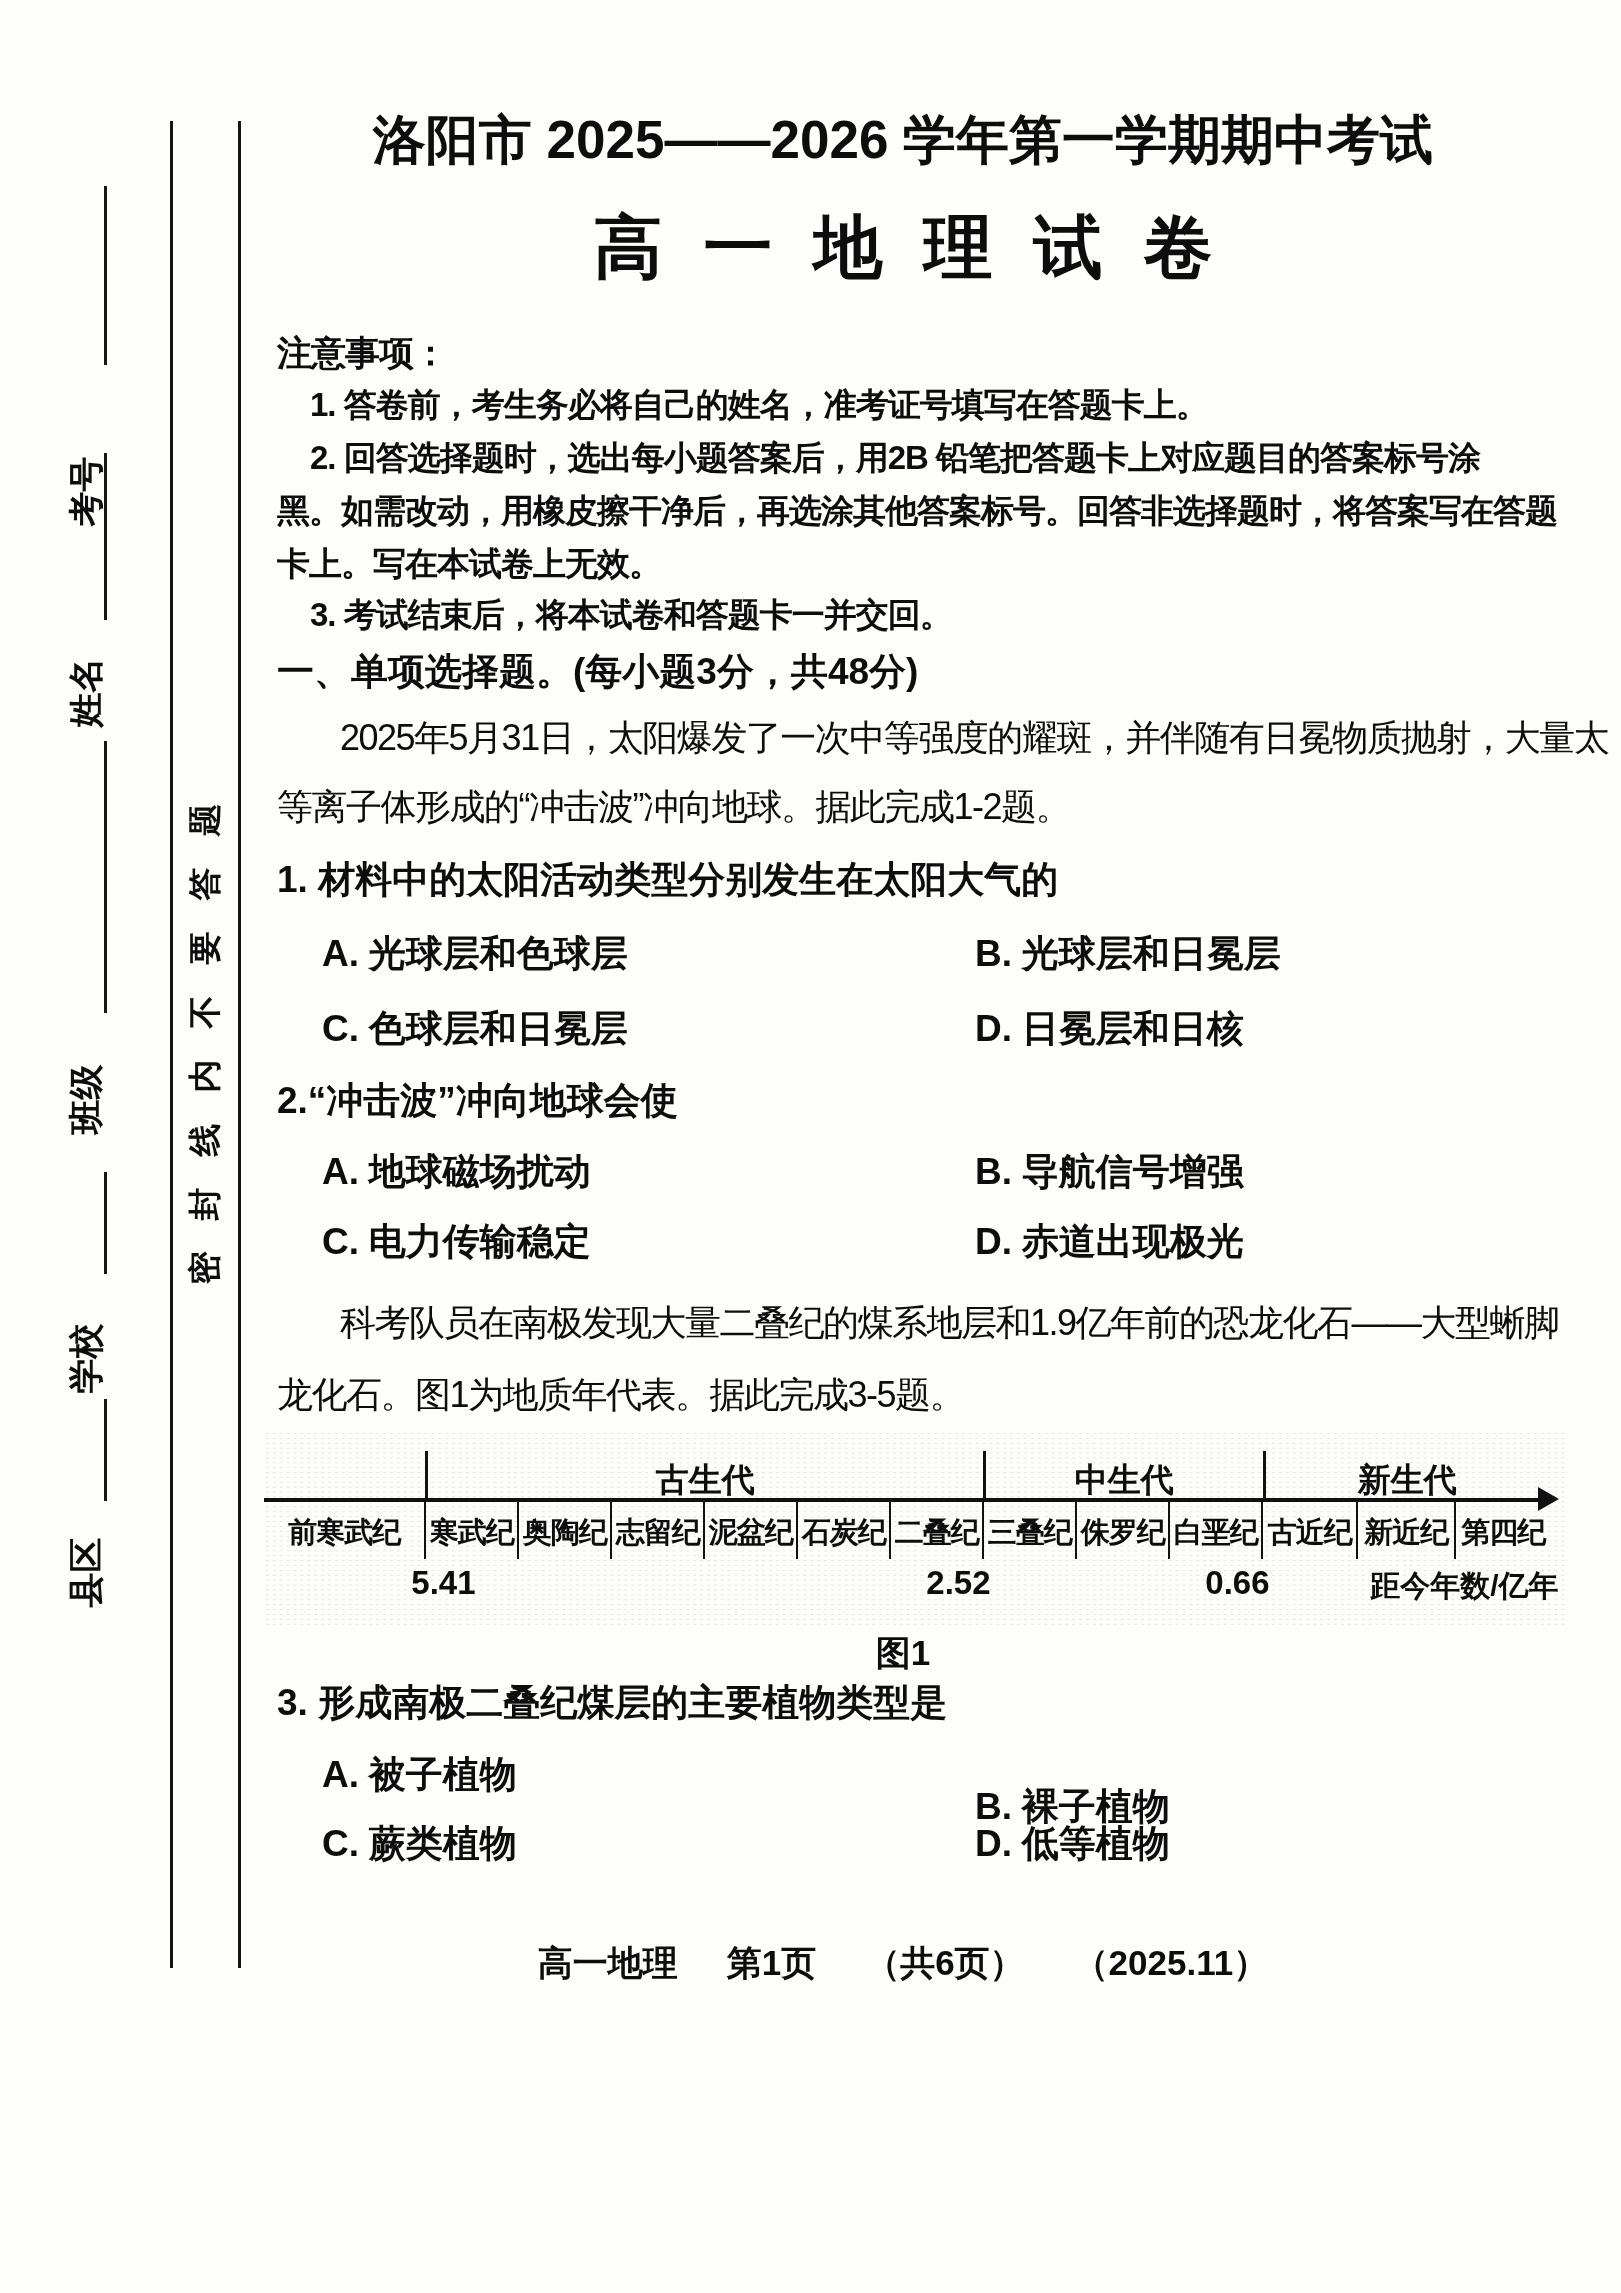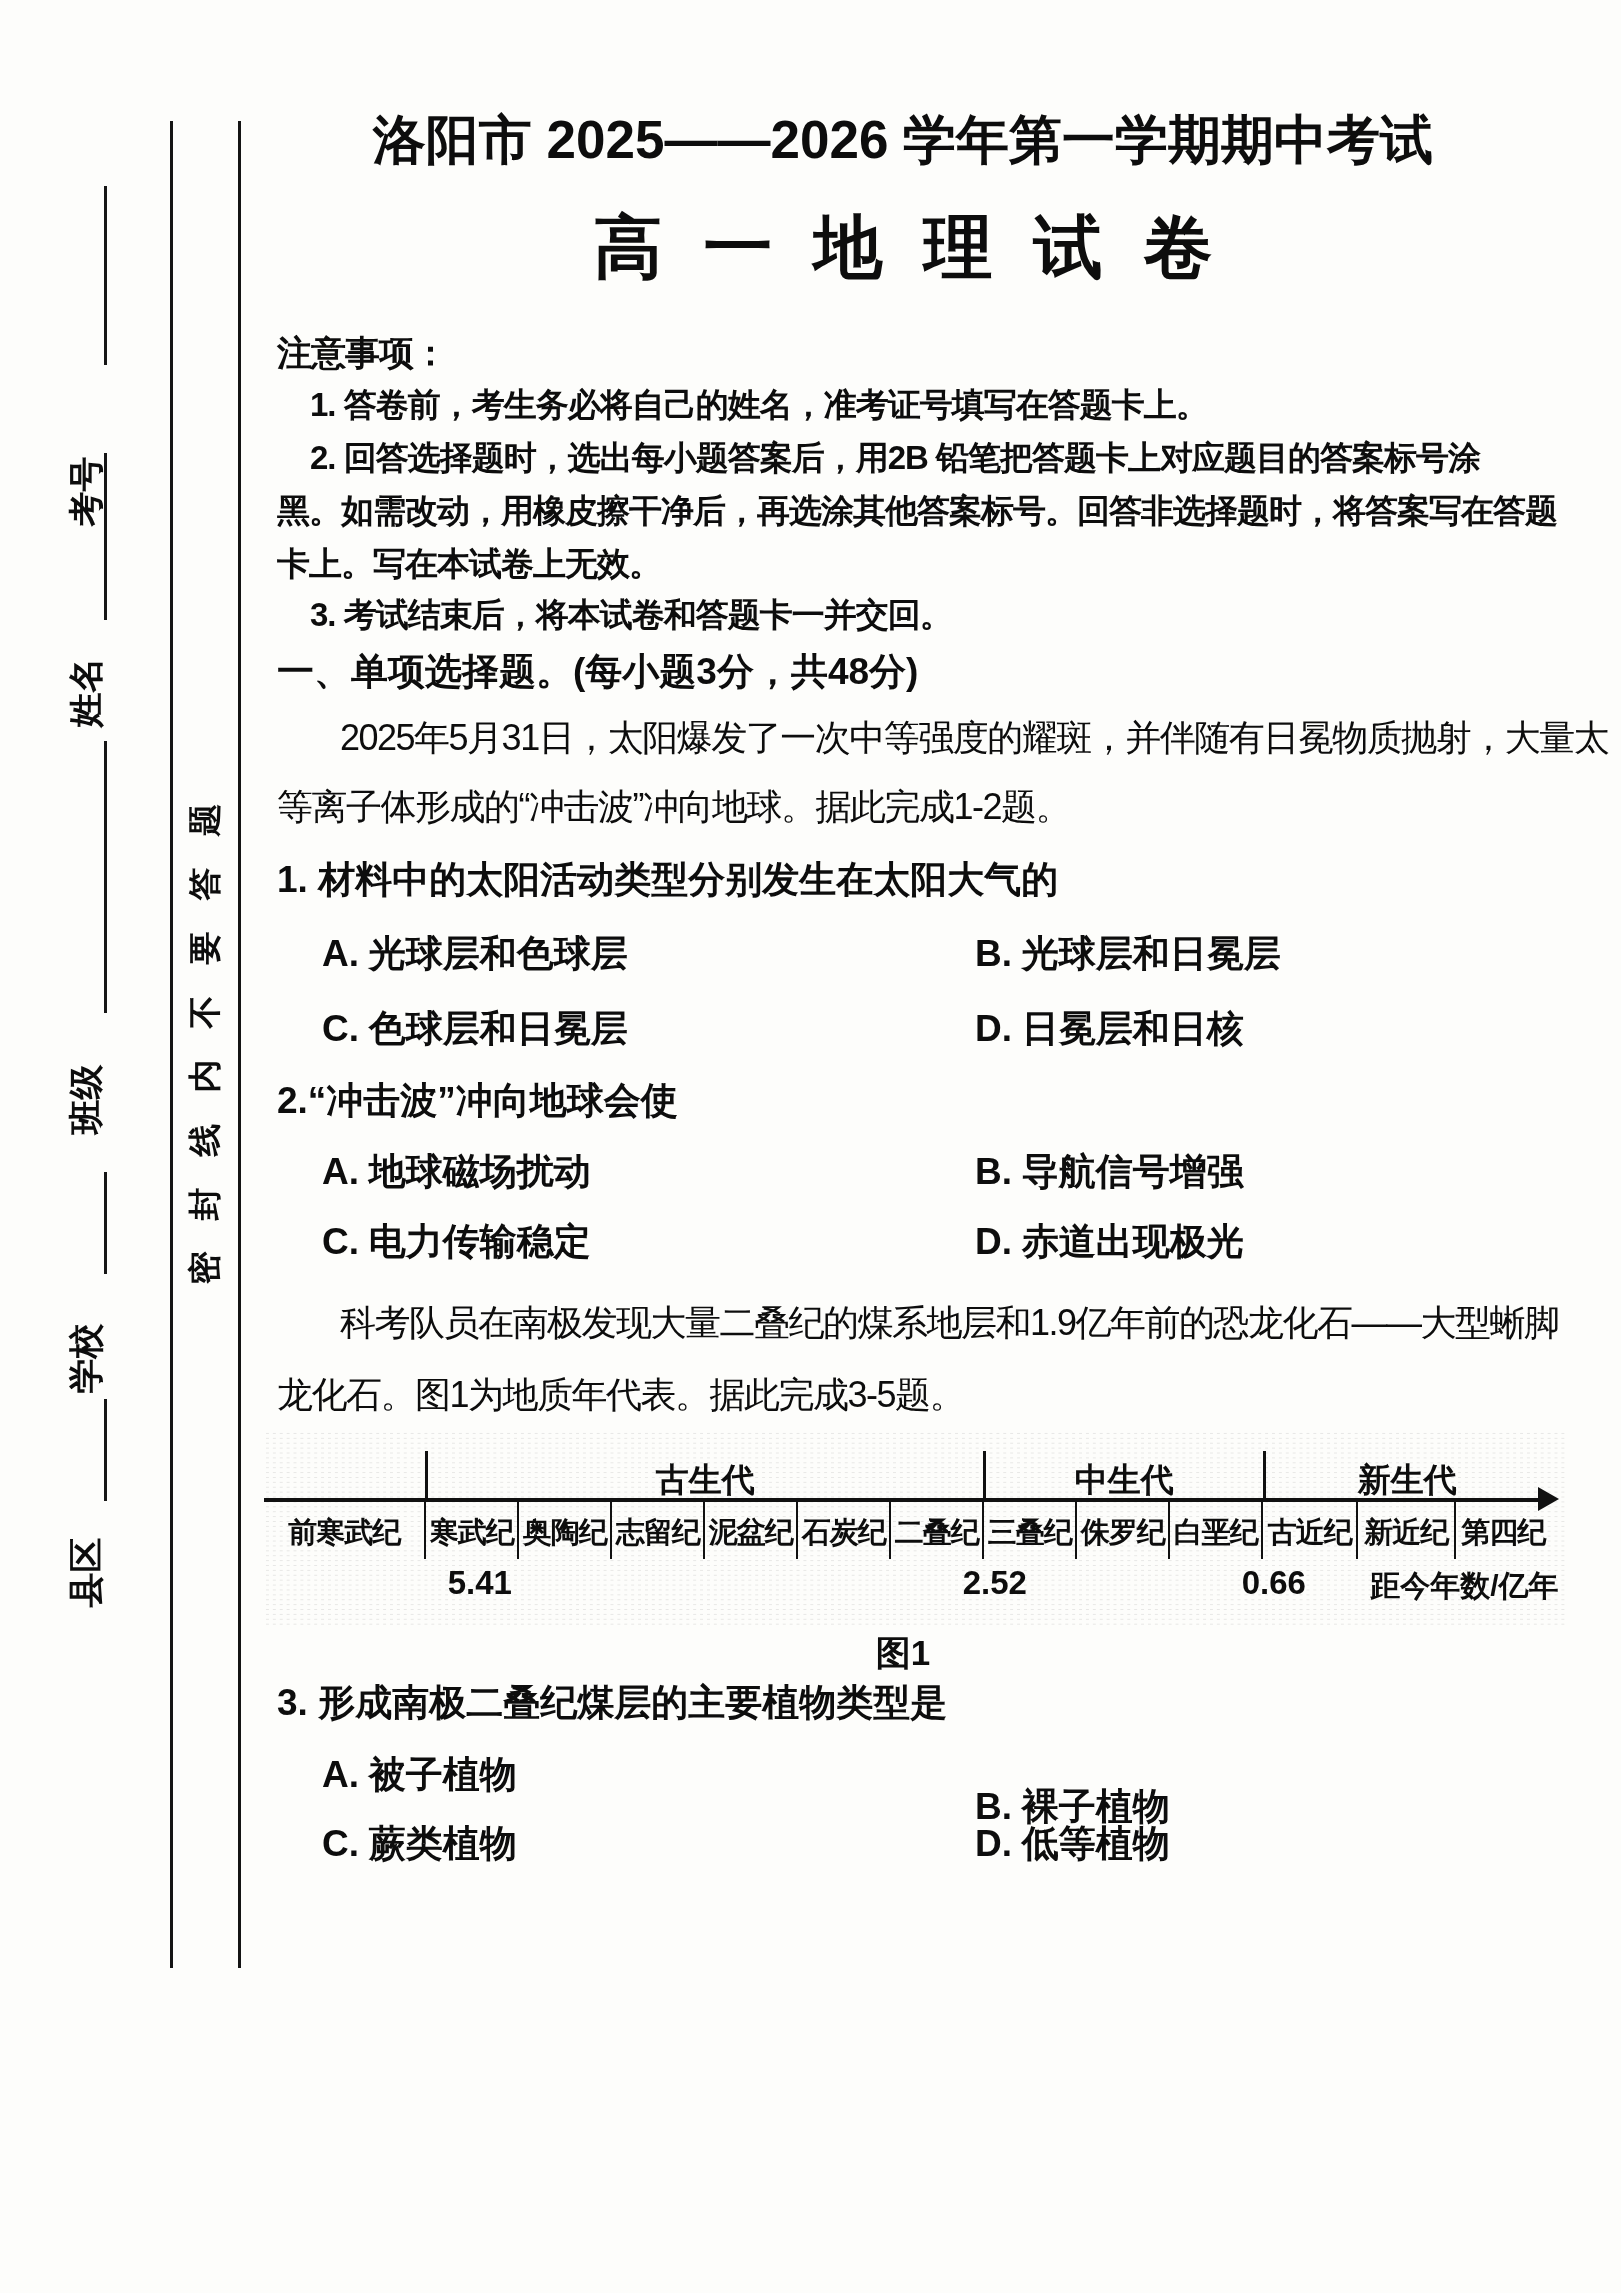--- a/index.html
+++ b/index.html
@@ -56,21 +56,21 @@
     display:flex; align-items:center; justify-content:center;
     font-size:29px; font-weight:700; padding-top:5.9px; letter-spacing:-1px;
   }
   .tl-cell:nth-child(1){ width:162px; }
   .tl-cell:nth-child(2),.tl-cell:nth-child(3),.tl-cell:nth-child(4),
   .tl-cell:nth-child(5),.tl-cell:nth-child(6),.tl-cell:nth-child(7),
   .tl-cell:nth-child(8),.tl-cell:nth-child(9),.tl-cell:nth-child(10){ width:93px; }
   .tl-cell:nth-child(11){ width:95px; }
   .tl-cell:nth-child(12){ width:98px; }
   .tl-cell:nth-child(13){ width:94px; border-right:none; }
-  .age { position:absolute; top:133px; width:137px; text-align:center; font-size:33px; font-weight:700; }
+  .age { position:absolute; top:133px; width:137px; text-align:left; font-size:33px; font-weight:700; }
   .tl-unit { position:absolute; top:135px; right:7.8px; font-size:30px; font-weight:700; }
 
   .fig-caption { top:1633px; left:0; width:100%; font-size:35px; font-weight:700; }
 
   .footer { top:1943px; left:0; width:100%; font-size:35px; font-weight:700; }
   .footer span { margin:0 19.6px; }
 </style>
 </head>
 <body>
 
@@ -175,16 +175,22 @@
     </div>
 
     <div class="abs center fig-caption">图1</div>
 
     <div class="abs stem" style="top:1682px; left:0;">3. 形成南极二叠纪煤层的主要植物类型是</div>
     <div class="abs opt" style="top:1754px; left:45px;"><span class="lbl">A.</span><span>被子植物</span></div>
     <div class="abs opt" style="top:1754px; left:698px;margin-top:32px;"><span class="lbl">B.</span><span>裸子植物</span></div>
     <div class="abs opt" style="top:1823px; left:45px;"><span class="lbl">C.</span><span>蕨类植物</span></div>
     <div class="abs opt" style="top:1823px; left:698px;"><span class="lbl">D.</span><span>低等植物</span></div>
 
+    <div class="abs center footer">
+      <span>高一地理</span>
+      <span>第1页</span>
+      <span>（共6页）</span>
+      <span>（2025.11）</span>
+    </div>
 
   </div>
 </div>
 
 
 </body></html>

